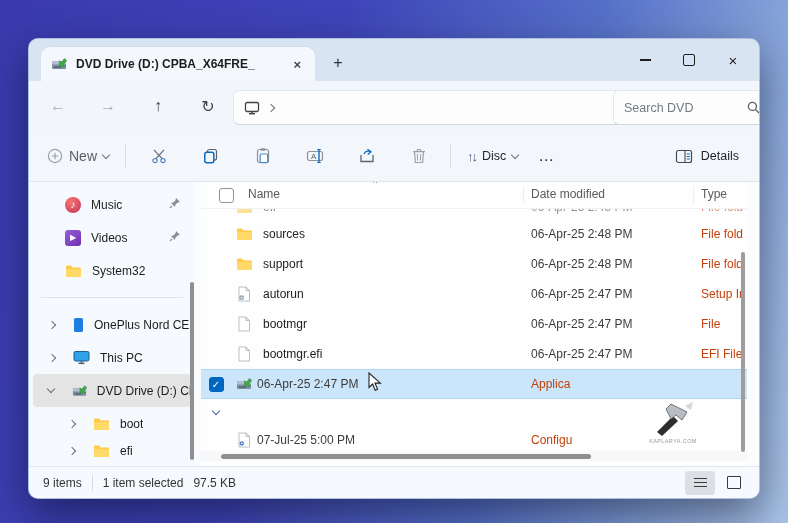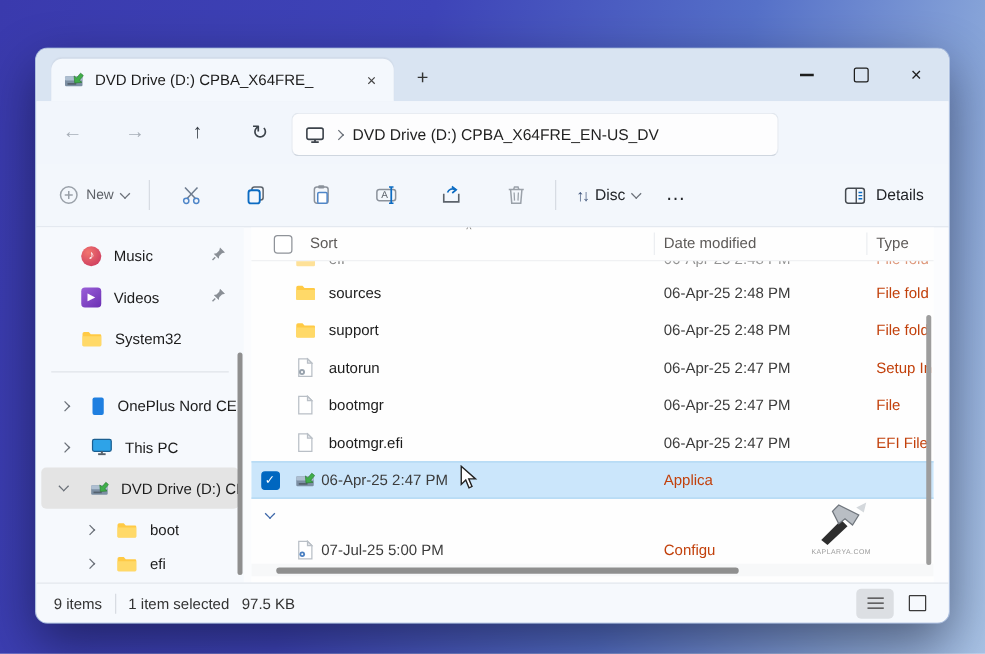--- a/index.html
+++ b/index.html
@@ -6,21 +6,21 @@
     font-family:"Liberation Sans","DejaVu Sans",sans-serif;-webkit-font-smoothing:antialiased;}
   .desktop{position:absolute;inset:0;
     background:linear-gradient(104deg,#3a3aad 0%,#3e44b8 38%,#5570c8 66%,#86a3d8 86%,#a9c3e6 100%);}
   .window{position:absolute;left:28px;top:38px;width:730px;height:459px;border-radius:10px;
     background:#f2f6fc;box-shadow:0 16px 42px rgba(0,0,10,.45);overflow:hidden;
     border:1px solid rgba(120,150,200,.55);}
   
   .titlebar{position:absolute;top:0;left:0;right:0;height:42px;background:#d9e4f2;}
   .tab{position:absolute;left:12px;top:8px;height:34px;width:254px;background:#f4f8fd;
     border-radius:9px 9px 0 0;display:flex;align-items:center;gap:9px;padding:0 10px;
-    font-size:12px;font-weight:400;color:#1c1c1c;box-shadow:0 -1px 1px rgba(0,0,0,.04);}
+    font-size:12px;font-weight:700;color:#1c1c1c;box-shadow:0 -1px 1px rgba(0,0,0,.04);}
   .tab .title{white-space:nowrap;overflow:hidden;flex:1;}
   .tab-close{font-size:13px;color:#454545;padding:0 4px;cursor:default;}
   .newtab{position:absolute;left:296px;top:12px;width:26px;height:24px;display:flex;
     align-items:center;justify-content:center;font-size:16px;color:#333;border-radius:5px;}
   .wincontrols{position:absolute;right:4px;top:0;height:42px;display:flex;align-items:center;}
   .wc{width:44px;height:32px;display:flex;align-items:center;justify-content:center;color:#1d1d1d;}
   .glyph-min{width:11px;height:1.3px;background:#1d1d1d;}
   .glyph-max{width:10px;height:10px;border:1.3px solid #1d1d1d;border-radius:2px;}
   .wc.close{font-size:15px;}
   
@@ -34,21 +34,21 @@
     border:1px solid #e2e7ee;border-bottom-color:#cfd6df;border-radius:6px;display:flex;
     align-items:center;gap:8px;padding:0 10px;font-size:12.5px;color:#1f1f1f;}
   .addr-path{white-space:nowrap;overflow:hidden;}
   .searchbox{position:absolute;left:584px;top:9px;width:136px;height:33px;background:#fdfdfe;
     border:1px solid #e2e7ee;border-bottom-color:#cfd6df;border-radius:6px;display:flex;
     align-items:center;padding:0 10px;font-size:12.5px;color:#757a80;justify-content:space-between;}
   
   .toolbar{position:absolute;top:92px;left:0;right:0;height:50px;background:#f3f7fc;
     display:flex;align-items:center;border-bottom:1px solid #e0e5eb;padding:0 10px;}
   .tbtn{display:flex;align-items:center;gap:6px;padding:6px 8px;border-radius:5px;
-    font-size:11px;color:#5c6066;}
+    font-size:14px;color:#5c6066;}
   .ticon{width:34px;height:32px;display:flex;align-items:center;justify-content:center;border-radius:5px;}
   .tsep{width:1px;height:24px;background:#d7dce3;margin:0 8px;}
   .sortbtn{display:flex;align-items:center;gap:6px;font-size:12.5px;color:#24272b;padding:6px 8px;}
   .sortglyph{color:#41567c;font-size:13px;letter-spacing:-2px;}
   .more{font-size:16px;color:#24272b;padding:0 12px;letter-spacing:2px;}
   .detailsbtn{margin-left:auto;display:flex;align-items:center;gap:8px;font-size:12.5px;
     color:#1f2125;padding:6px 10px;}
   .chev{width:5px;height:5px;border-right:1.4px solid #6a7078;border-bottom:1.4px solid #6a7078;
     display:inline-block;}
   .chev.d{transform:rotate(45deg);margin-top:-3px;}
@@ -146,21 +146,27 @@
       <div class="navbtn disabled" style="margin-left:12px">→</div>
       <div class="navbtn enabled" style="margin-left:12px">↑</div>
       <div class="navbtn enabled" style="margin-left:12px">↻</div>
       <div class="addressbar">
         <svg width="16" height="14" viewBox="0 0 16 14">
           <rect x="1.5" y="1.5" width="13" height="9" rx="1.5" fill="none" stroke="#3c434b" stroke-width="1.3"></rect>
           <rect x="5" y="12" width="6" height="1.4" fill="#3c434b"></rect>
           <rect x="7.3" y="10.5" width="1.4" height="2" fill="#3c434b"></rect>
         </svg>
         <span class="chev r"></span>
-        <span class="addr-path">DVD Drive (D:) CPBA_X64FRE_EN-US_DV</span>
+      </div>
+      <div class="searchbox">
+        <span>Search DVD</span>
+        <svg width="13" height="13" viewBox="0 0 13 13">
+          <circle cx="5.4" cy="5.4" r="4" fill="none" stroke="#5b6066" stroke-width="1.3"></circle>
+          <line x1="8.4" y1="8.4" x2="12" y2="12" stroke="#5b6066" stroke-width="1.3"></line>
+        </svg>
       </div>
     </div>
 
     <div class="toolbar">
       <div class="tbtn">
         <svg width="16" height="16" viewBox="0 0 16 16">
           <circle cx="8" cy="8" r="6.6" fill="none" stroke="#9aa1a9" stroke-width="1.2"></circle>
           <line x1="8" y1="4.8" x2="8" y2="11.2" stroke="#9aa1a9" stroke-width="1.2"></line>
           <line x1="4.8" y1="8" x2="11.2" y2="8" stroke="#9aa1a9" stroke-width="1.2"></line>
         </svg>
@@ -311,21 +317,21 @@
             <path d="M1 5 L16 5 L16 12 Q16 13 15 13 L2 13 Q1 13 1 12 Z" fill="#ffd968"></path>
           </svg>
           <span class="lbl">efi</span>
         </div>
         <div class="side-scroll"></div>
       </div>
 
       <div class="content">
         <div class="colheader">
           <span class="cb checkbox"></span>
-          <span class="h-name">Sort</span>
+          <span class="h-name">Name</span>
           <span class="h-caret">^</span>
           <span class="h-date">Date modified</span>
           <span class="h-type">Type</span>
           <span class="hsep" style="left:322px"></span>
           <span class="hsep" style="left:492px"></span>
         </div>
 
         <div class="partialwrap">
           <div class="frow">
             <span class="cbcell"></span>

